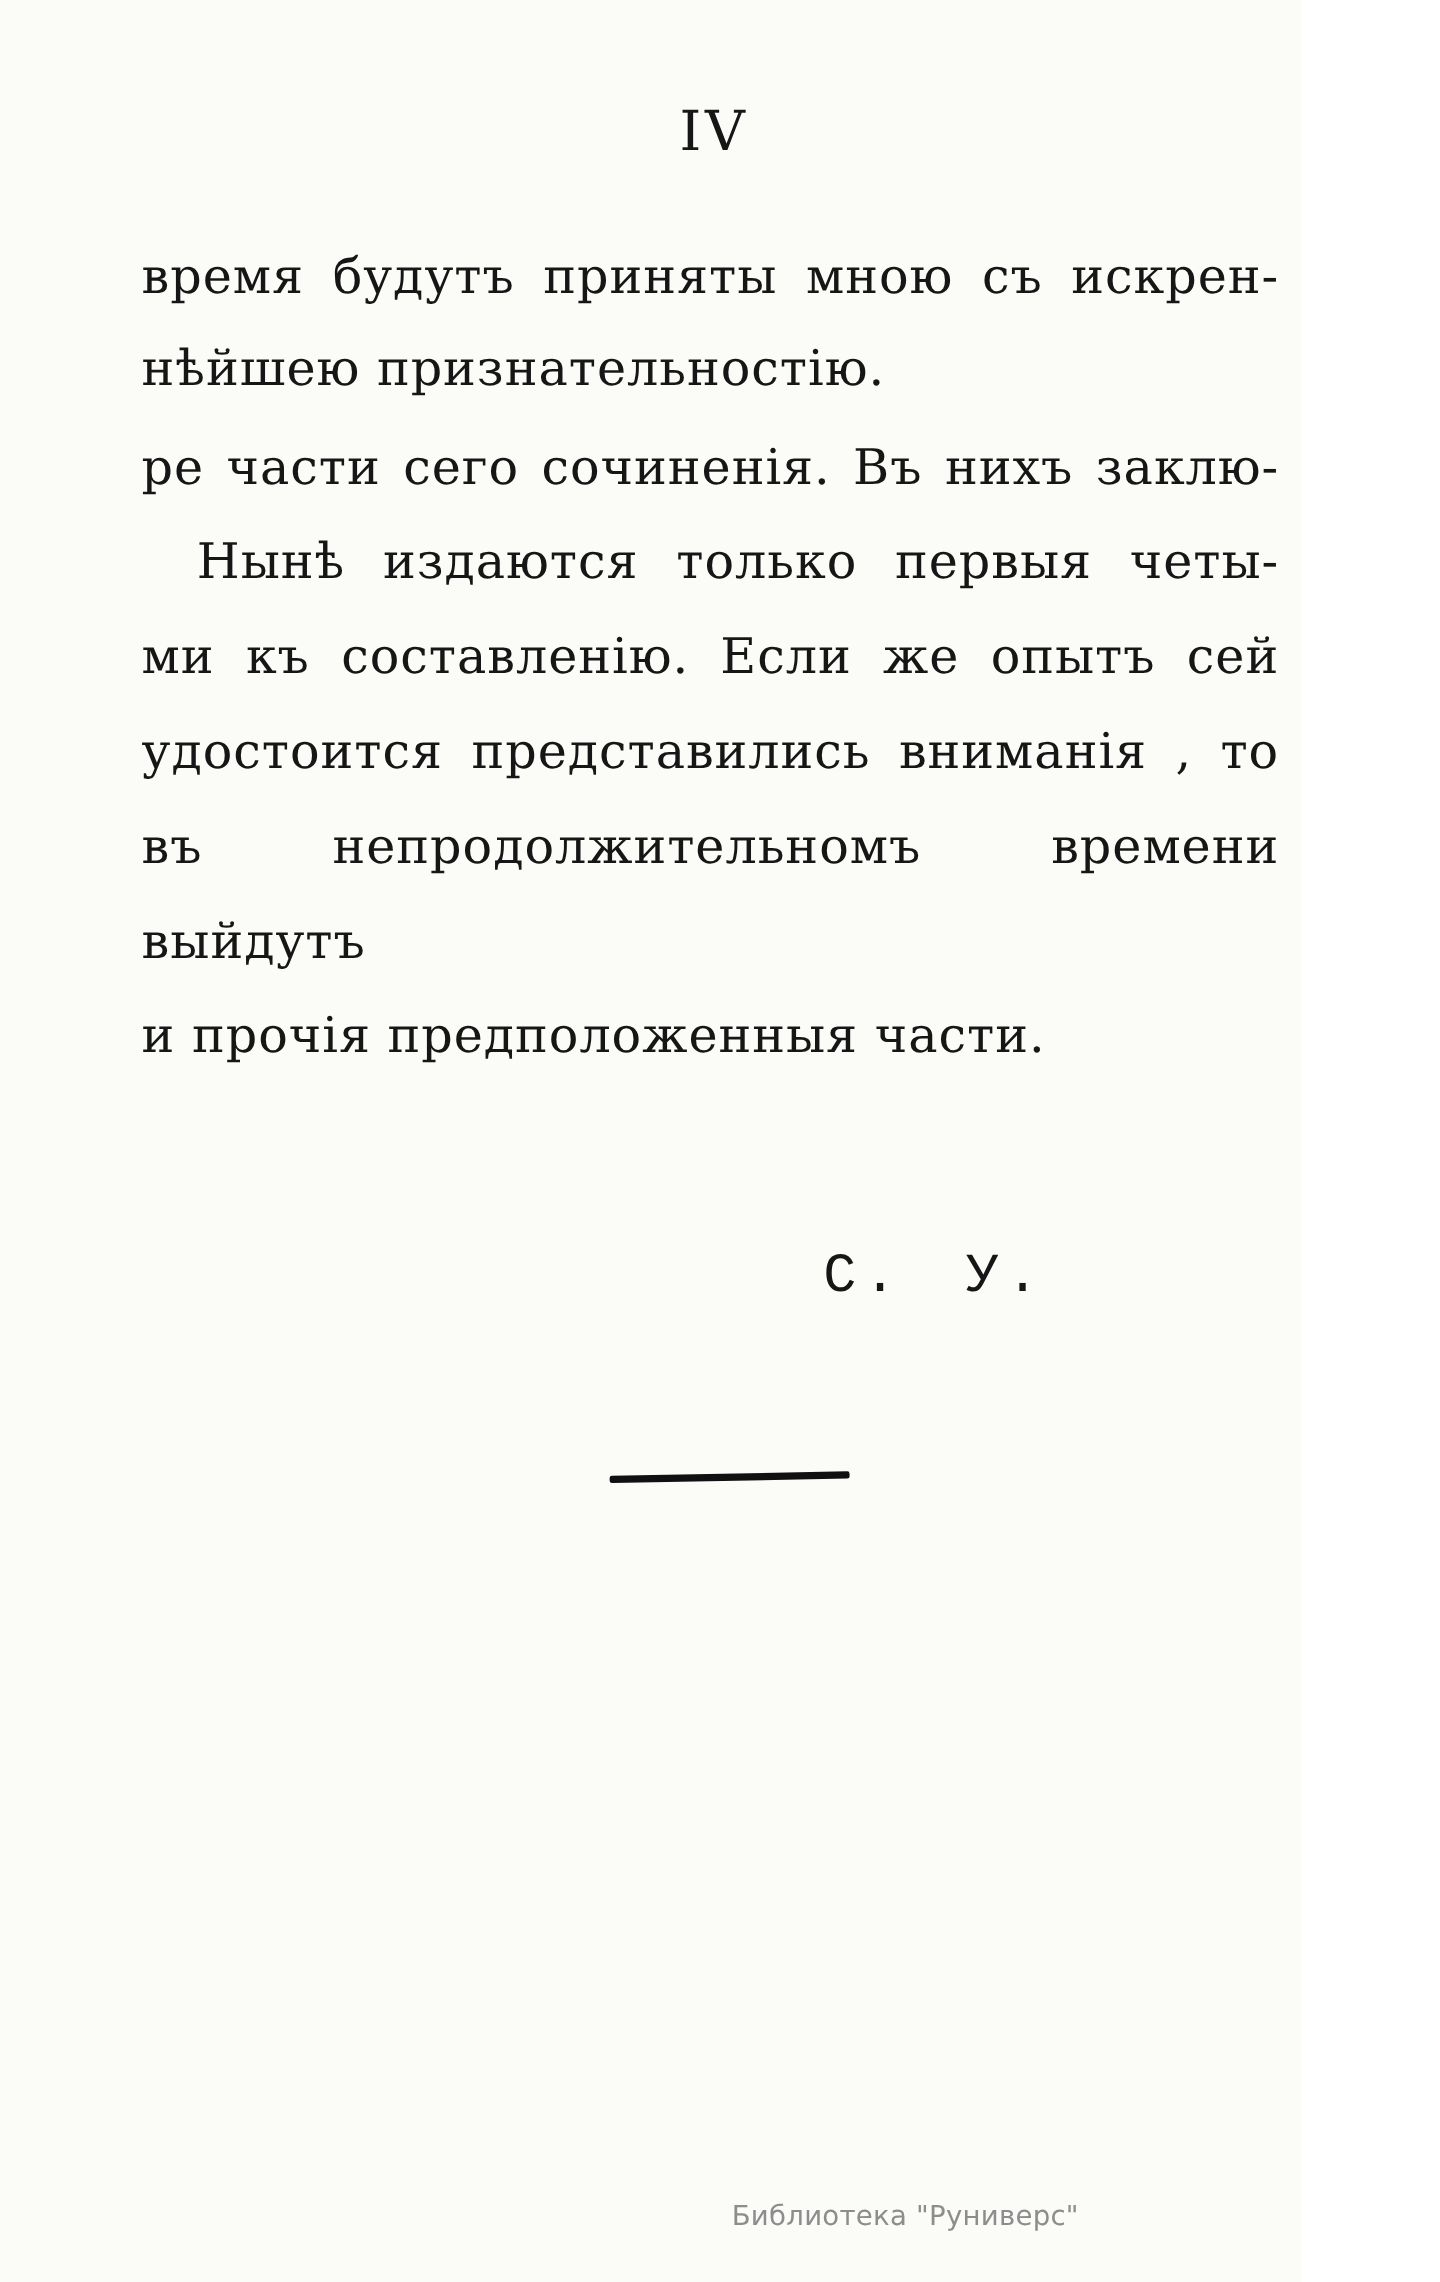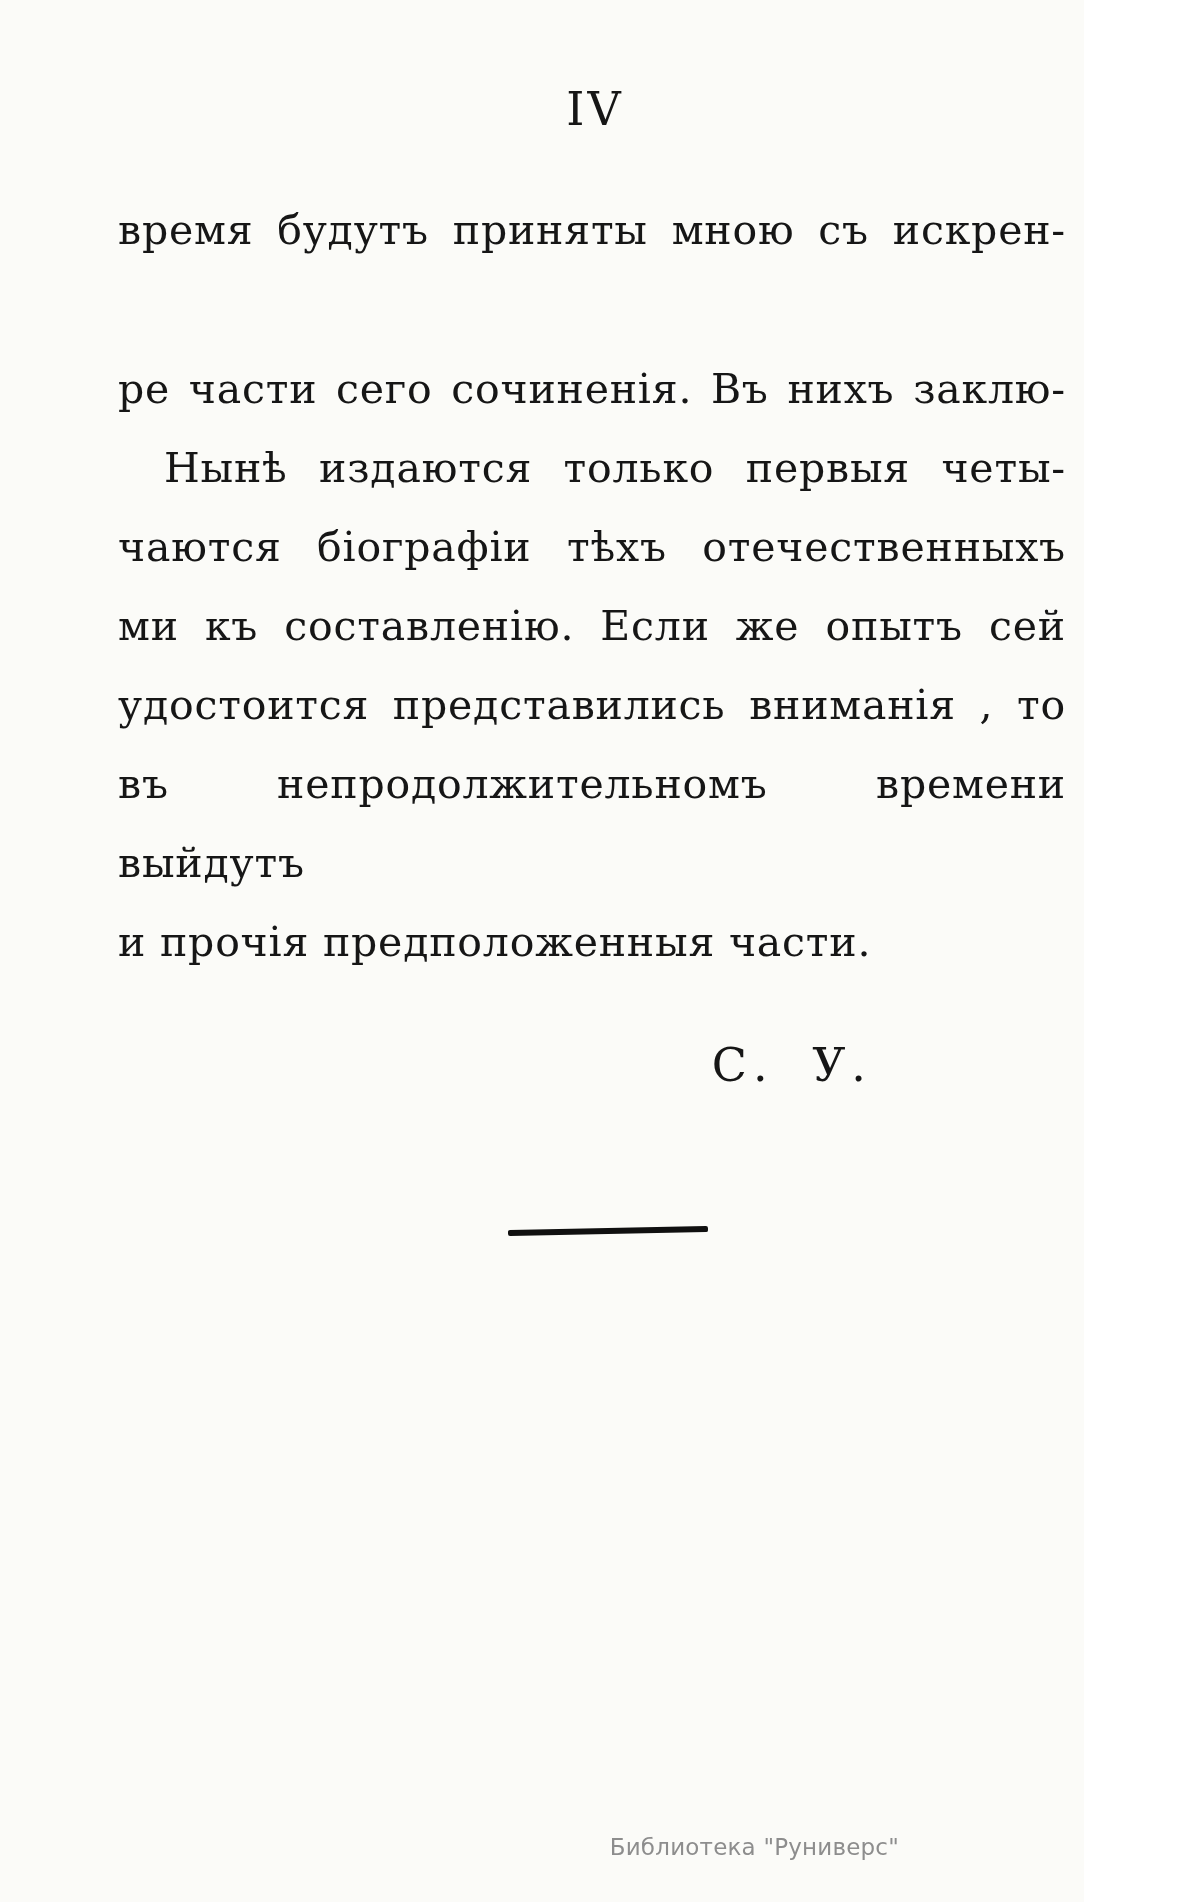--- a/index.html
+++ b/index.html
@@ -52,20 +52,21 @@
   .line.indent {
     padding-left: 46px;
   }
   .signature {
     position: absolute;
     top: 1038px;
     right: 212px;
     font-size: 46px;
     letter-spacing: 6px;
     word-spacing: 18px;
+    font-family: Liberation Mono, monospace;
   }
   .divider {
     position: absolute;
     top: 1228px;
     left: 508px;
     width: 200px;
     height: 6px;
     background: #101010;
     transform: rotate(-1.1deg);
     border-radius: 2px;
@@ -84,26 +85,26 @@
 <body>
 
 <div class="page">
 
   <div class="page-number">IV</div>
 
   <div class="text-block">
 
     <div class="para para-1">
       <div class="line justify">время будутъ приняты мною съ искрен-</div>
+      <div class="line">нѣйшею признательностію.</div>
     </div>
 
     <div class="para para-2">
       <div class="line justify">ре части сего сочиненія. Въ нихъ заклю-</div>
       <div class="line justify indent">Нынѣ издаются только первыя четы-</div>
-      <div class="line justify">чаются біографіи тѣхъ отечественныхъ</div>
       <div class="line justify">ми къ составленію. Если же опытъ сей</div>
       <div class="line justify">удостоится представились вниманія , то</div>
       <div class="line justify">въ непродолжительномъ времени выйдутъ</div>
       <div class="line">и прочія предположенныя части.</div>
     </div>
 
   </div>
 
   <div class="signature">С. У.</div>
 

